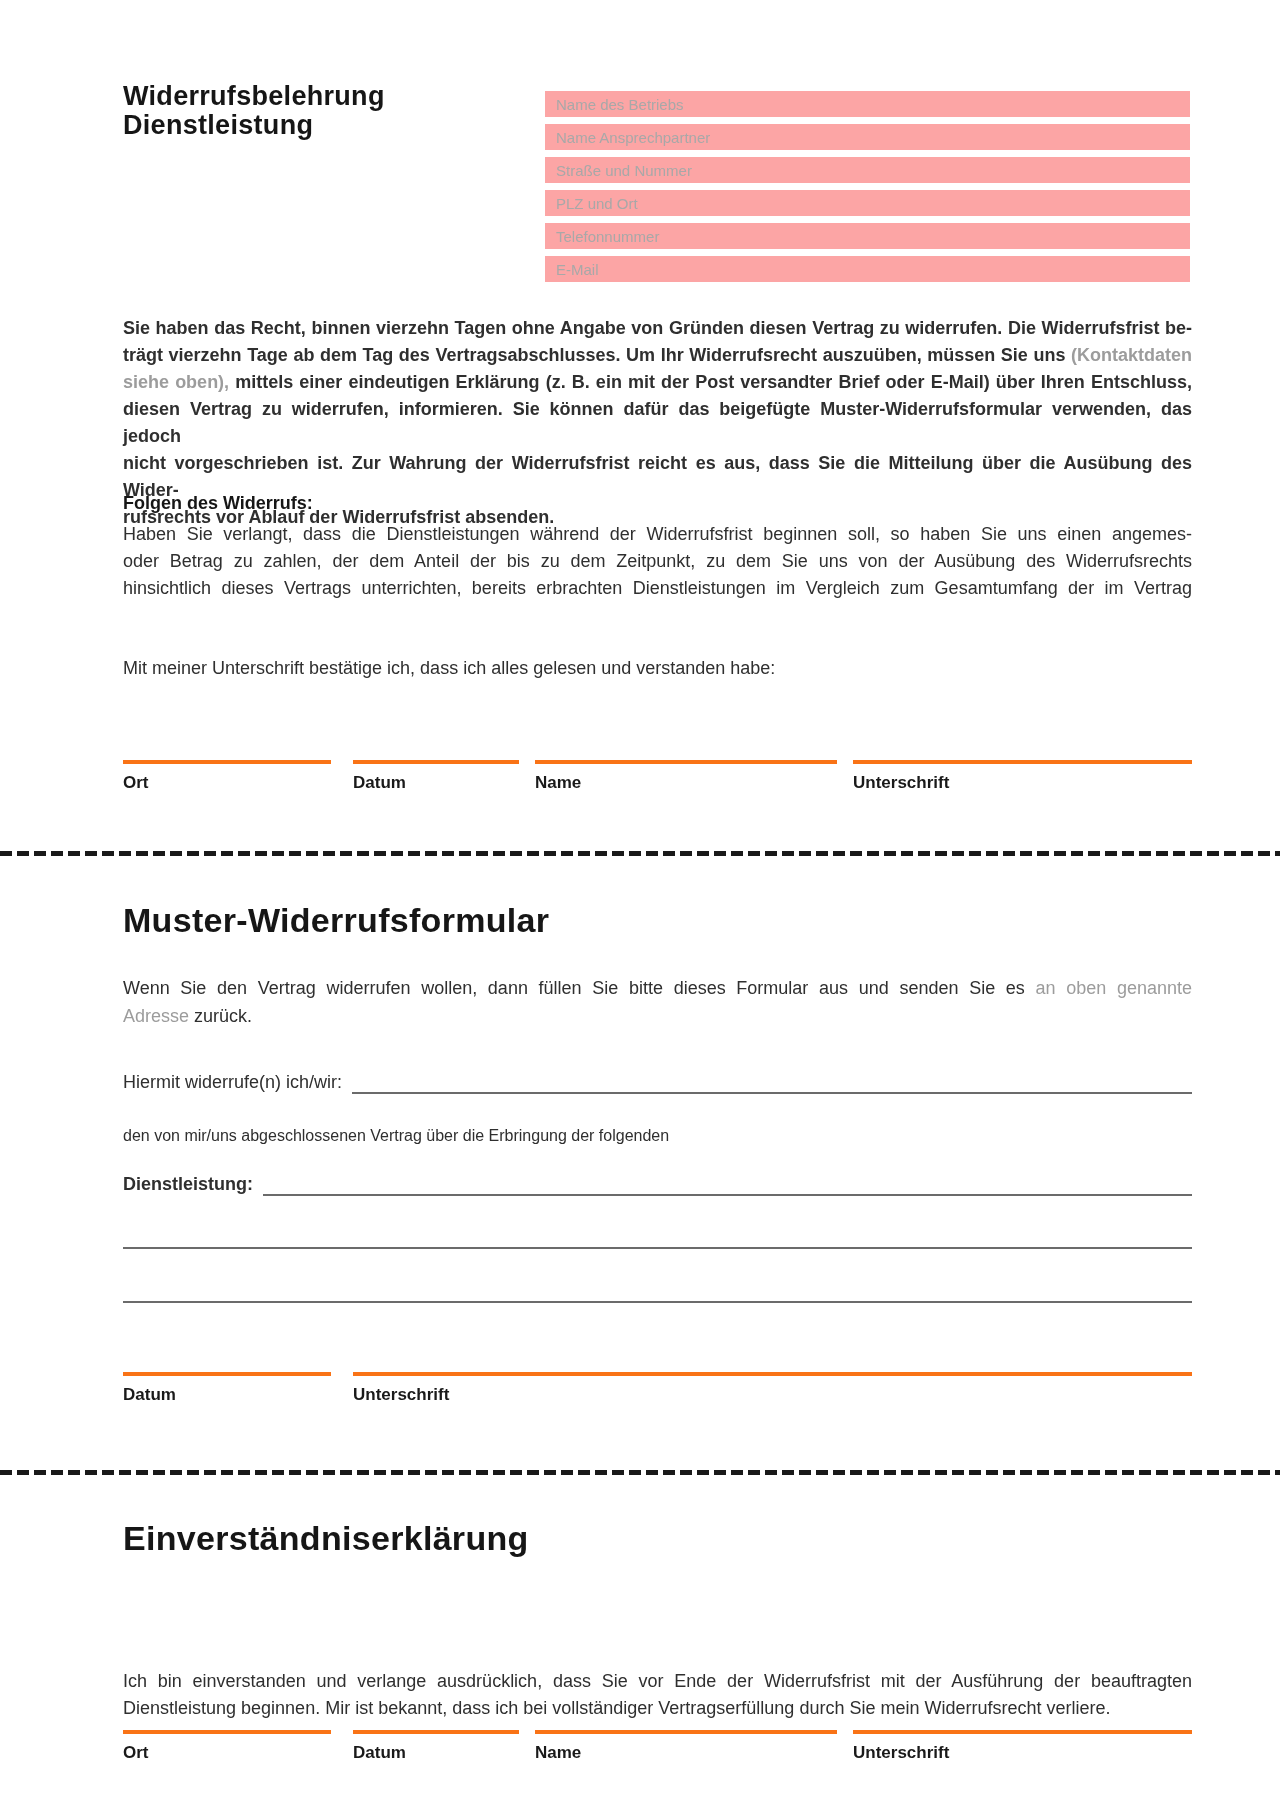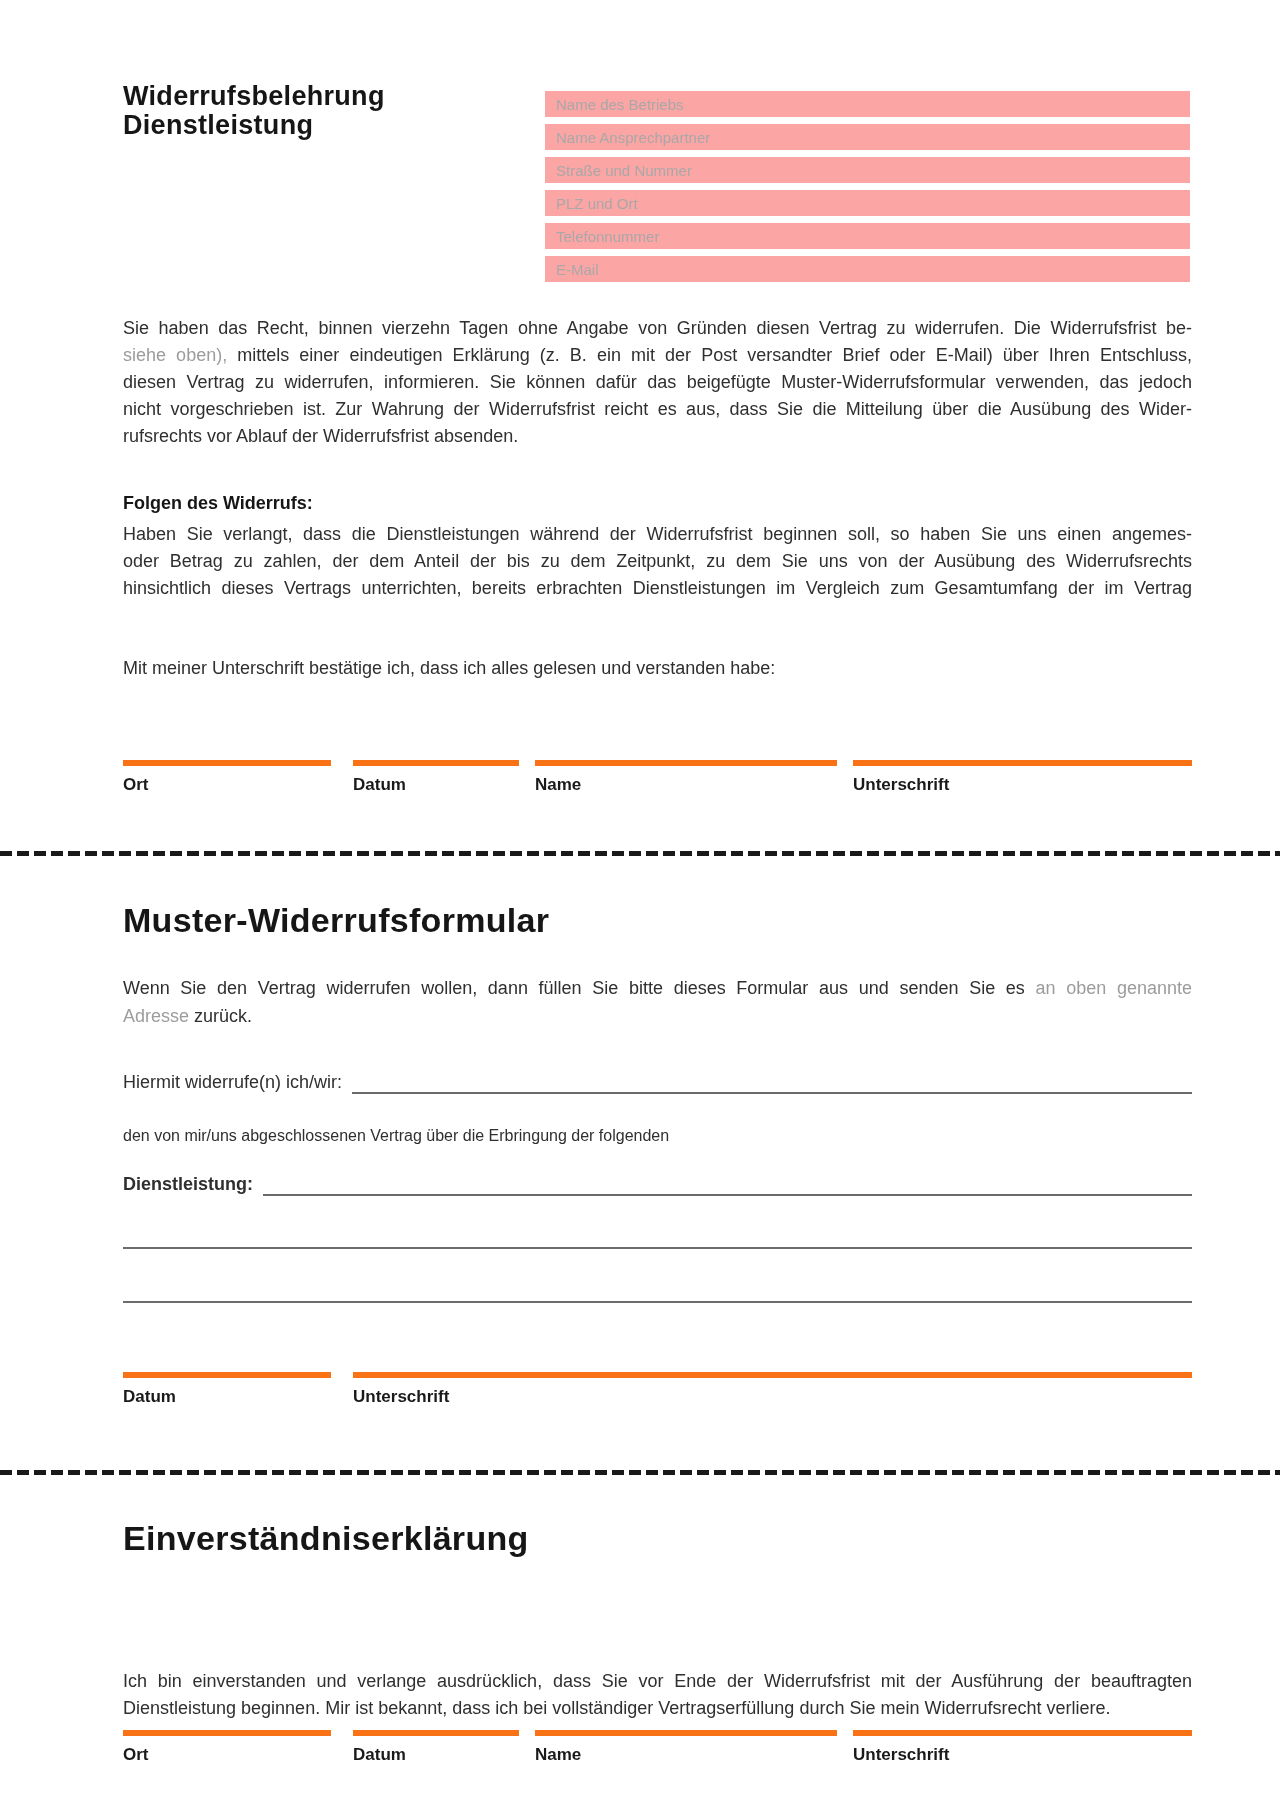--- a/index.html
+++ b/index.html
@@ -19,32 +19,32 @@
     width:100%; height:100%; border:none; background:transparent; outline:none;
     padding:0 8px 0 11px; box-sizing:border-box;
     font-family:"Liberation Sans", sans-serif; font-size:15px; color:#555555;
   }
   .field input::placeholder { color:#a8a8a8; opacity:1; }
   
   .para { position:absolute; left:123px; width:1069px; font-size:18px; line-height:27px; }
   .tline { min-height:27px; }
   .tline.just { text-align:justify; text-align-last:justify; text-justify:inter-word; }
   .gray { color:#9c9c9c;text-align:center; }
-  #intro { top:315px; }
+  #intro { top:315px;font-weight:bold; }
   .subhead {
     position:absolute; left:123px; font-size:18px; line-height:27px;
     font-weight:bold; color:#161616;
   }
   #folgen-heading { top:490px; }
   #folgen-para { top:521px; }
   #confirm { position:absolute; left:123px; top:655px; font-size:18px; line-height:27px; }
   
   .sigrow { position:absolute; left:123px; width:1069px; display:flex; }
   .sigrow .cell {
-    border-top:6px solid #f97316; padding-top:9px;
+    border-top:4px solid #f97316; padding-top:9px;
     font-size:17px; font-weight:bold; color:#1a1a1a;
   }
   .c1 { width:208px; margin-right:22px; }
   .c2 { width:166px; margin-right:16px; }
   .c3 { width:302px; margin-right:16px; }
   .c4 { flex:1; }
   .cflex { flex:1; }
   #sig1 { top:760px; }
   #sig2 { top:1372px; }
   #sig3 { top:1730px; }
@@ -104,20 +104,21 @@
     <div class="field">
       <input type="text" placeholder="Telefonnummer" style="">
     </div>
     <div class="field">
       <input type="text" placeholder="E-Mail" style="">
     </div>
   </div>
 
   <div id="intro" class="para">
       <div class="tline just"><span>Sie haben das Recht, binnen vierzehn Tagen ohne Angabe von Gründen diesen Vertrag zu widerrufen. Die Widerrufsfrist be-</span></div>
+      <div class="tline just"><span>trägt vierzehn Tage ab dem Tag des Vertragsabschlusses. Um Ihr Widerrufsrecht auszuüben, müssen Sie uns </span><span class="gray">(Kontaktdaten</span></div>
       <div class="tline just"><span class="gray">siehe oben),</span><span> mittels einer eindeutigen Erklärung (z. B. ein mit der Post versandter Brief oder E-Mail) über Ihren Entschluss,</span></div>
       <div class="tline just"><span>diesen Vertrag zu widerrufen, informieren. Sie können dafür das beigefügte Muster-Widerrufsformular verwenden, das jedoch</span></div>
       <div class="tline just"><span>nicht vorgeschrieben ist. Zur Wahrung der Widerrufsfrist reicht es aus, dass Sie die Mitteilung über die Ausübung des Wider-</span></div>
       <div class="tline"><span>rufsrechts vor Ablauf der Widerrufsfrist absenden.</span></div>
     </div>
 
   <div id="folgen-heading" class="subhead">Folgen des Widerrufs:</div>
   <div id="folgen-para" class="para">
       <div class="tline just"><span>Haben Sie verlangt, dass die Dienstleistungen während der Widerrufsfrist beginnen soll, so haben Sie uns einen angemes-</span></div>
       <div class="tline just"><span>oder Betrag zu zahlen, der dem Anteil der bis zu dem Zeitpunkt, zu dem Sie uns von der Ausübung des Widerrufsrechts</span></div>

